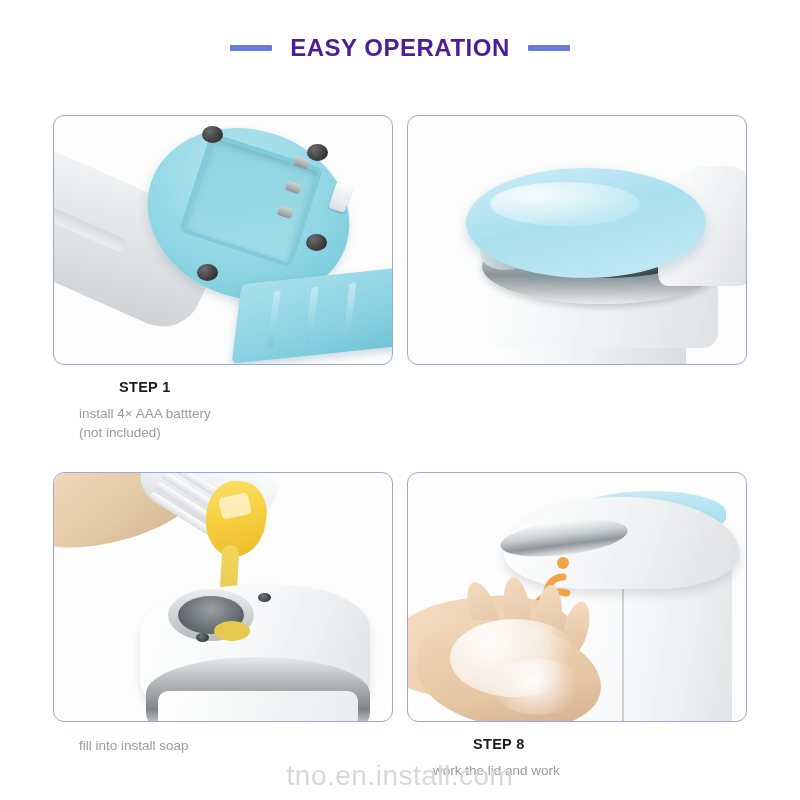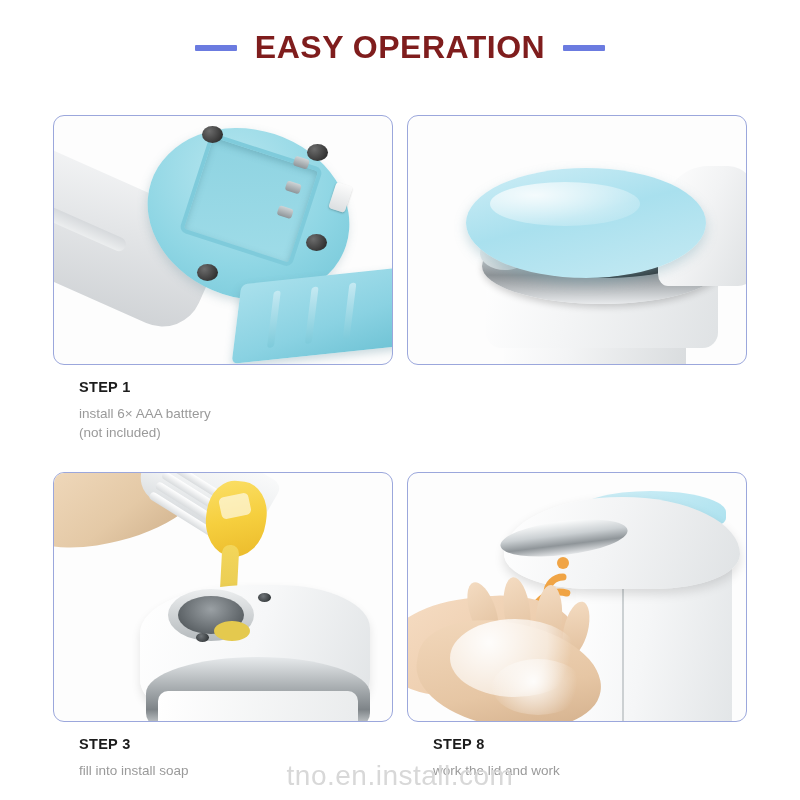--- a/index.html
+++ b/index.html
@@ -19,24 +19,24 @@
     justify-content:center;
     gap:18px;
   }
   .title-dash{
     width:42px;
     height:6px;
     border-radius:1px;
     background:#6B7BE0;
   }
   .title-text{
-    font-size:32px;
+    font-size:24px;
     font-weight:bold;
     letter-spacing:0.5px;
-    color:#7f1d1d;
+    color:#4c1d95;
     white-space:nowrap;
     text-align:center;
   }
 
   
   .grid{
     position:absolute;
     left:53px; top:115px;
     width:694px;
     display:grid;
@@ -58,20 +58,21 @@
   }
   .photo .scene{ position:absolute; inset:0; }
 
   .caption{ padding:14px 2px 0 26px; }
   .step-label{
     font-size:14.5px;
     font-weight:bold;
     color:#1c1c1c;
     letter-spacing:0.3px;
     margin-bottom:9px;
+    margin-left:40px;
   }
   .step-desc{
     font-size:13.5px;
     color:#9a9a9a;
     line-height:1.42;
   }
 
   
   .p1-body{
     position:absolute;
@@ -460,21 +461,21 @@
           <span class="p1-lid-rib"></span>
           <span class="p1-lid-rib"></span>
           <span class="p1-lid-rib"></span>
 
         </div>
       </div>
     </div>
     <div class="caption">
       <div class="step-label">STEP 1</div>
       <div class="step-desc">
-        <span>install 6× AAA batttery</span><br>
+        <span>install 4× AAA batttery</span><br>
         <span>(not included)</span>
       </div>
     </div>
   </div>
 
   <div class="cell">
     <div class="photo">
       <div class="scene">
         <div class="p2-column"></div>
         <div class="p2-body"></div>
@@ -508,21 +509,20 @@
         <div class="p3-ring-out"></div>
         <div class="p3-ring-in"></div>
         <div class="p3-pool"></div>
         <div class="p3-screw p3-s1"></div>
         <div class="p3-screw p3-s2"></div>
         <div class="p3-collar"></div>
         <div class="p3-bottom"></div>
       </div>
     </div>
     <div class="caption">
-      <div class="step-label">STEP 3</div>
       <div class="step-desc">
         <span>fill into install soap</span>
       </div>
     </div>
   </div>
 
   <div class="cell">
     <div class="photo">
       <div class="scene">
         <div class="p4-body"></div>

